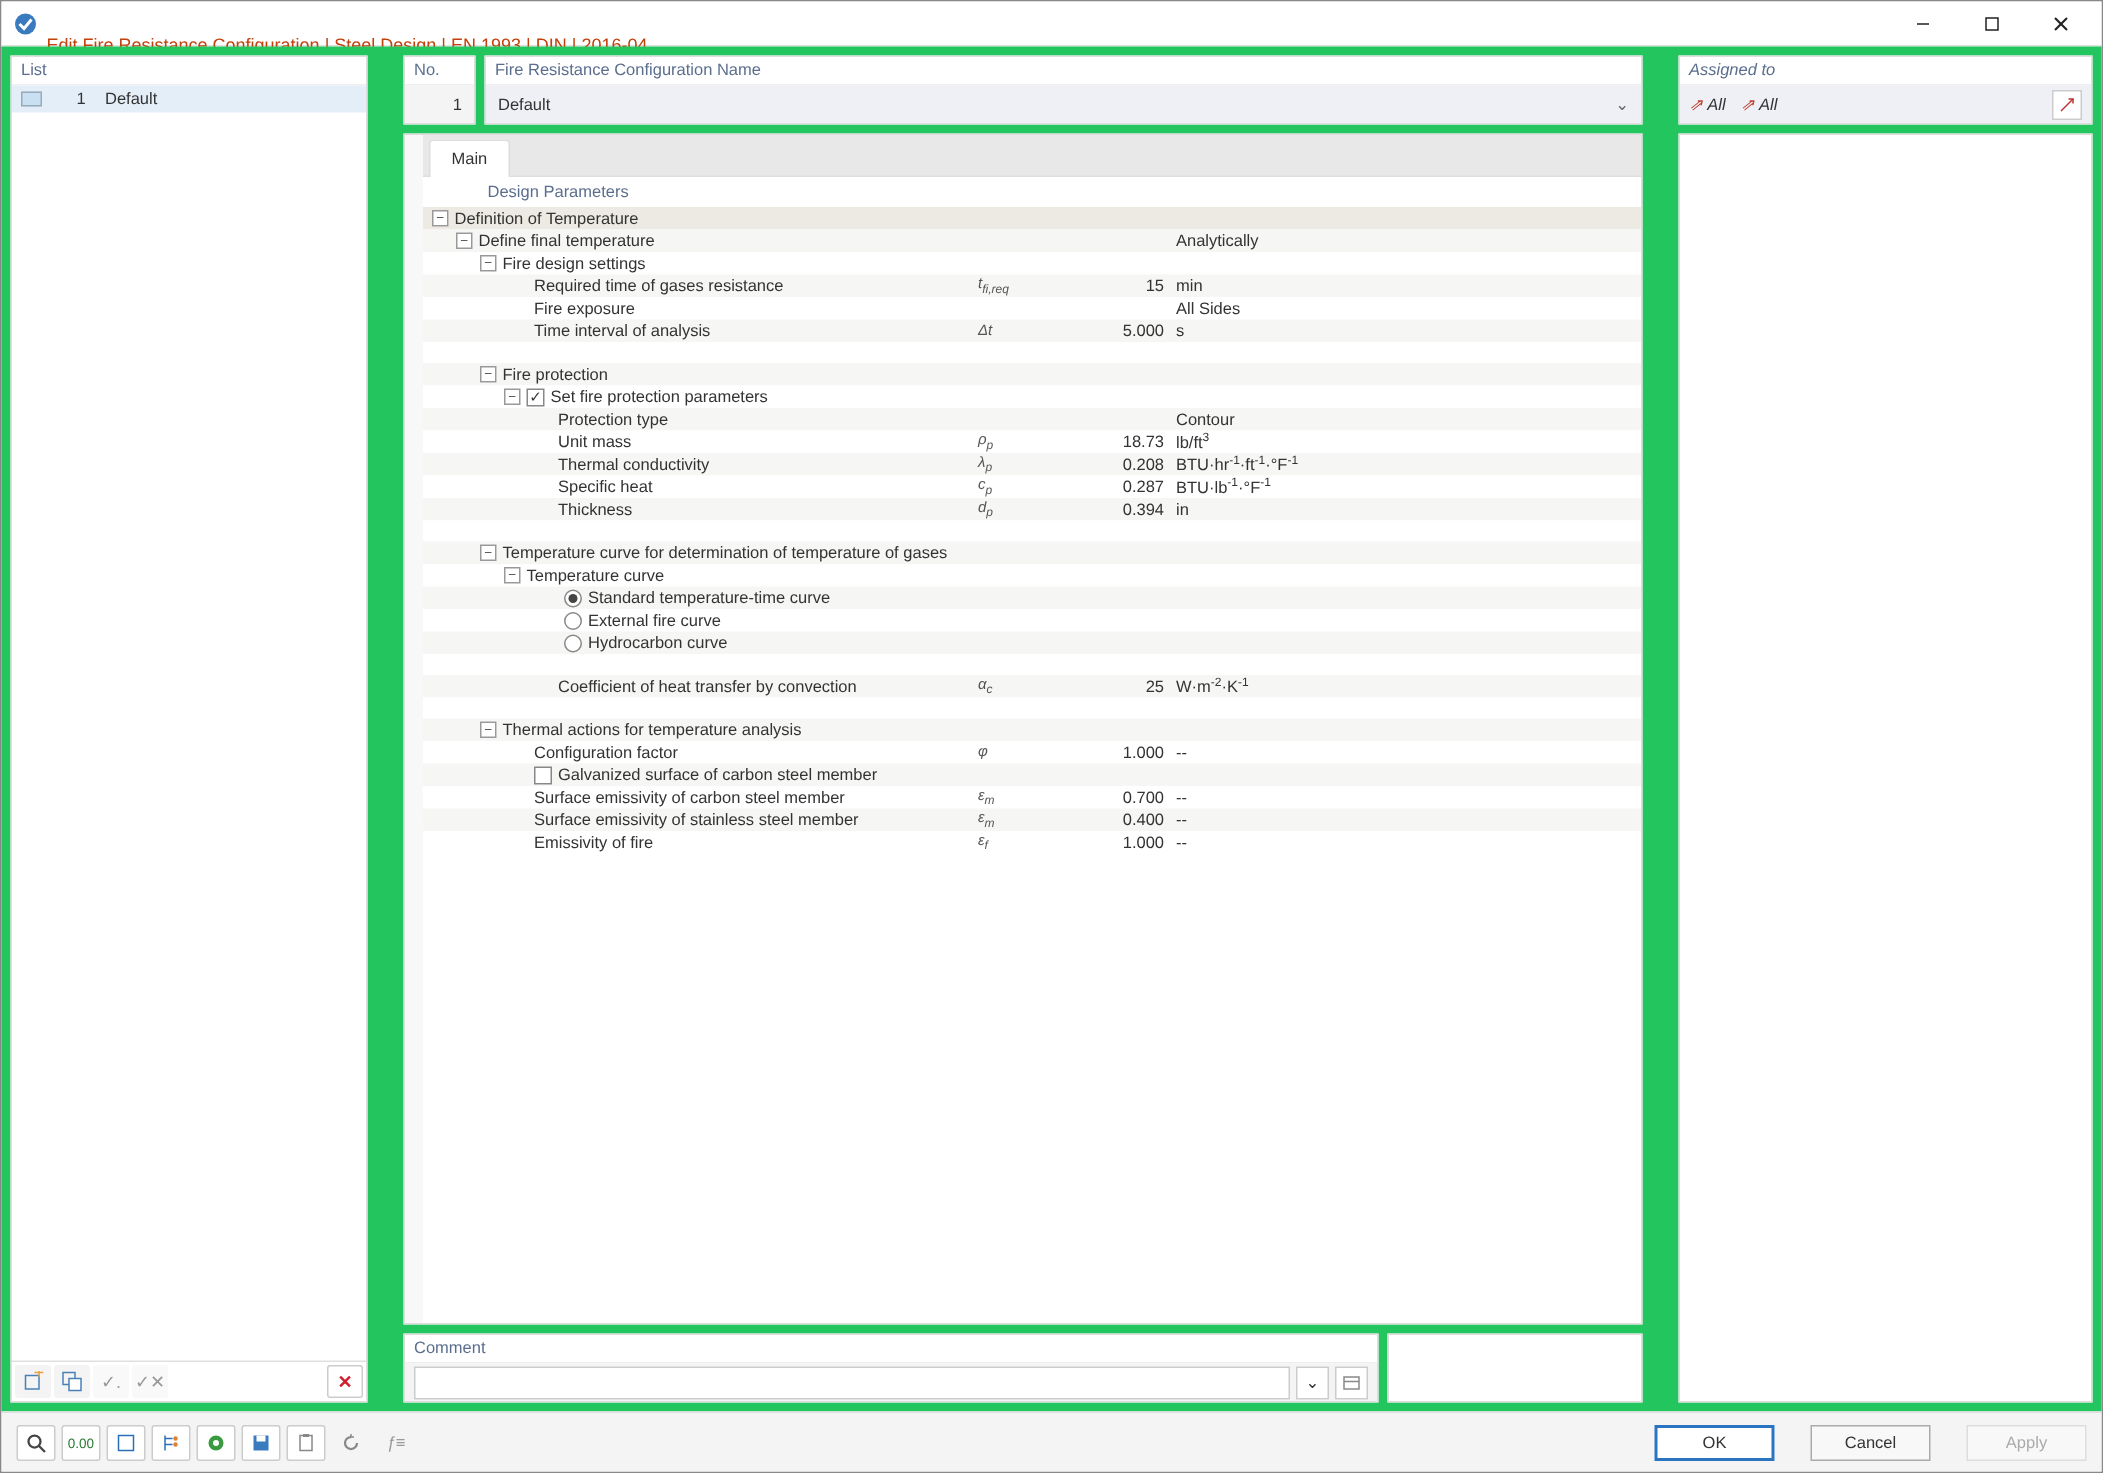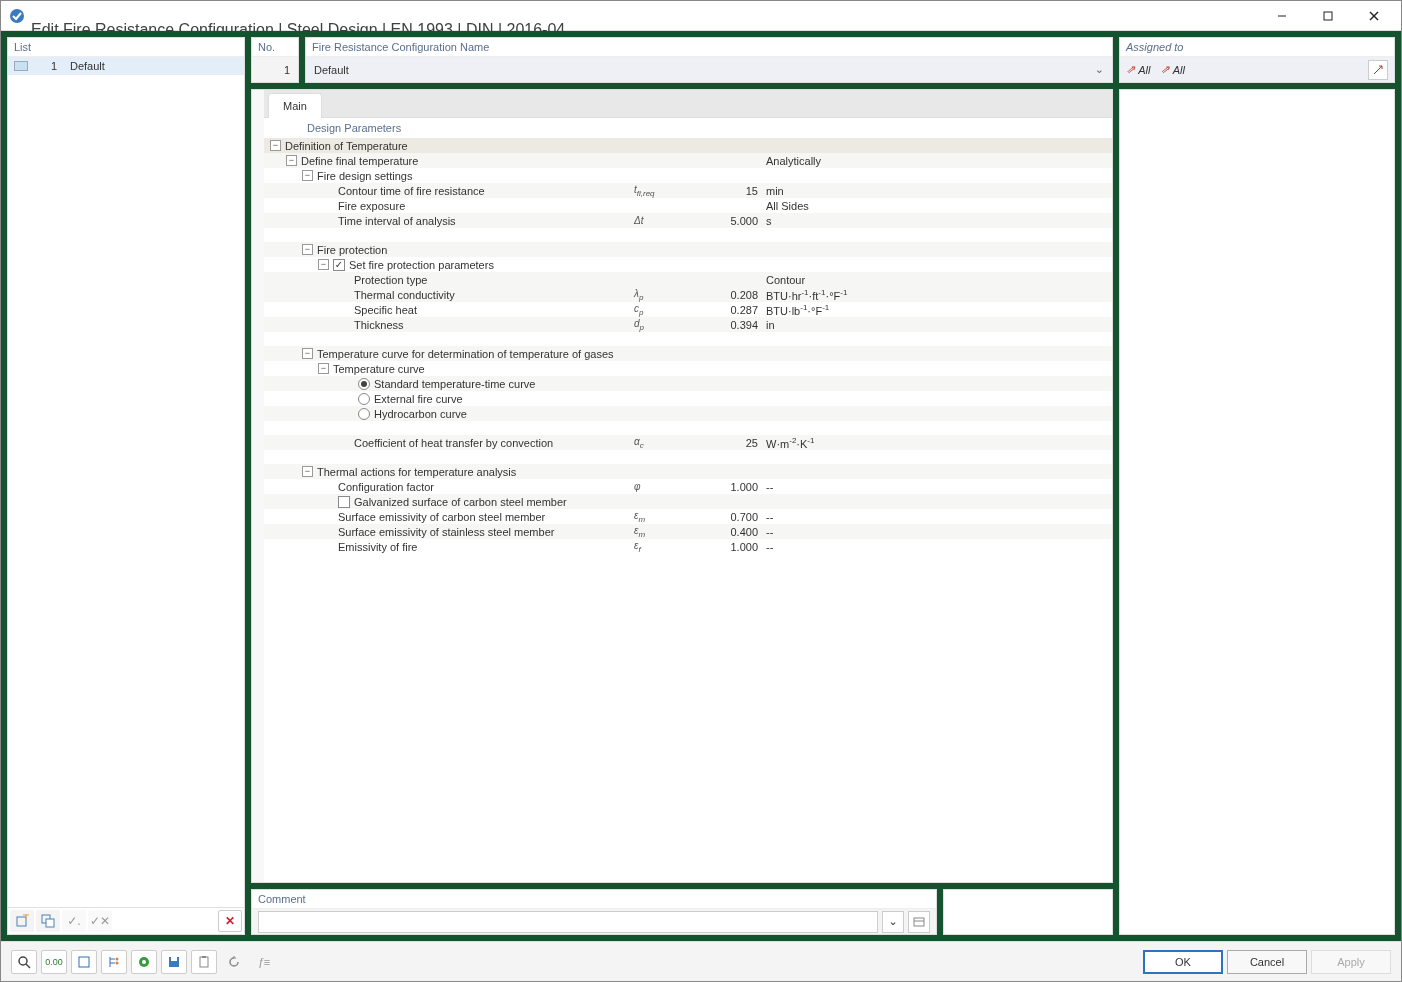--- a/index.html
+++ b/index.html
@@ -1,24 +1,24 @@
 <!DOCTYPE html>
 <html><head>
 <meta charset="utf-8">
 <style>
 * { box-sizing: border-box; margin: 0; padding: 0; }
 body { font-family: "Segoe UI", Tahoma, sans-serif; font-size: 11px; background: #f0f0f0; color: #333; user-select: none; }
 .window { width: 1402px; height: 982px; background: #fff; display: flex; flex-direction: column; border: 1px solid #888; }
 .titlebar { height: 30px; display: flex; align-items: center; padding: 0 4px 0 8px; background: #fff; border-bottom: 1px solid #e0e0e0; }
 .titlebar-icon { width: 16px; height: 16px; margin-right: 6px; display: inline-flex; align-items: center; justify-content: center; }
-.titlebar-title { font-size: 16px; color: #404040; flex: 1; margin-top: 28px; }
+.titlebar-title { font-size: 12px; color: #c2410c; flex: 1; margin-top: 28px; }
 .titlebar-btns { display: flex; gap: 0; }
 .titlebar-btn { width: 46px; height: 30px; display: flex; align-items: center; justify-content: center; font-size: 14px; cursor: pointer; }
 
-.content { flex: 1; display: flex; background: #14532d; padding: 6px; gap: 6px; overflow: hidden; }
+.content { flex: 1; display: flex; background: #22c55e; padding: 6px; gap: 24px; overflow: hidden; }
 
 .panel { background: #fff; border: 1px solid #ddd; }
 .panel-header { color: #5b6e8e; font-size: 11px; padding: 3px 6px; background: #fff; border-bottom: 1px solid #eee; font-weight: normal; }
 
 .left-col { width: 238px; display: flex; flex-direction: column; }
 .list-panel { flex: 1; display: flex; flex-direction: column; }
 .list-body { flex: 1; background: #fff; }
 .list-row { display: flex; align-items: center; height: 18px; padding: 0 4px; background: #e3eef9; cursor: pointer; }
 .list-row .num { width: 16px; text-align: center; color: #333; margin-left: 18px; }
 .list-row .lbl { margin-left: 8px; }
@@ -70,21 +70,21 @@
 .right-col { width: 276px; display: flex; flex-direction: column; font-style: italic; }
 .assigned-panel { display: flex; flex-direction: column; height: 46px; }
 .assigned-body { flex: 1; display: flex; align-items: center; background: #eef0f6; padding: 0 6px; gap: 10px; }
 .assigned-item { display: flex; align-items: center; gap: 3px; }
 .assigned-icon { color: #c04030; font-size: 11px; }
 .assigned-clear { width: 20px; height: 20px; margin-left: auto; border: 1px solid #ccc; display: flex; align-items: center; justify-content: center; cursor: pointer; background: #fff; }
 .right-rest { flex: 1; background: #fff; border: 1px solid #ddd; margin-top: 6px; }
 
 .footer { height: 40px; border-top: 1px solid #ddd; display: flex; align-items: center; padding: 0 10px; gap: 4px; background: #f4f4f4; }
 .footer-spacer { flex: 1; }
-.btn { min-width: 80px; height: 24px; border: 1px solid #aaa; background: #f8f8f8; padding: 0 14px; cursor: pointer; display: flex; align-items: center; justify-content: center; }
+.btn { min-width: 80px; height: 24px; border: 1px solid #aaa; background: #f8f8f8; padding: 0 14px; cursor: pointer; display: flex; align-items: center; justify-content: center; margin-left: 20px; }
 .btn.primary { border: 2px solid #2b74c2; background: #fff; }
 .btn.disabled { color: #aaa; border-color: #ddd; }
 .foot-icon { width: 26px; height: 24px; border: 1px solid #ccc; display: flex; align-items: center; justify-content: center; background: #fff; cursor: pointer; border-radius: 2px; }
 .foot-icon.flat { border-color: transparent; background: transparent; }
 </style>
 </head>
 <body>
 
 <div class="window">
   <div class="titlebar">
@@ -190,21 +190,21 @@
           <div class="grid-row odd">
             <div class="cell-tree">
                 <span class="indent" style="width:38px"></span>
                 <span class="tgl">−</span>
                 <span>Fire design settings</span>
               </div>
           </div>
           <div class="grid-row even">
             <div class="cell-tree">
                 <span class="indent" style="width:74px"></span>
-                <span>Contour time of fire resistance</span>
+                <span>Required time of gases resistance</span>
               </div>
             <div class="cell-sym">t<sub>fi,req</sub></div>
             <div class="cell-val">15</div>
             <div class="cell-unit">min</div>
           </div>
           <div class="grid-row odd">
             <div class="cell-tree">
                 <span class="indent" style="width:74px"></span>
                 <span>Fire exposure</span>
               </div>
@@ -240,20 +240,29 @@
               </div>
           </div>
           <div class="grid-row even">
             <div class="cell-tree">
                 <span class="indent" style="width:90px"></span>
                 <span>Protection type</span>
               </div>
             <div class="cell-sym"></div>
               <div class="cell-val"></div>
             <div class="cell-txt">Contour</div>
+          </div>
+          <div class="grid-row odd">
+            <div class="cell-tree">
+                <span class="indent" style="width:90px"></span>
+                <span>Unit mass</span>
+              </div>
+            <div class="cell-sym">ρ<sub>p</sub></div>
+            <div class="cell-val">18.73</div>
+            <div class="cell-unit">lb/ft<sup>3</sup></div>
           </div>
           <div class="grid-row even">
             <div class="cell-tree">
                 <span class="indent" style="width:90px"></span>
                 <span>Thermal conductivity</span>
               </div>
             <div class="cell-sym">λ<sub>p</sub></div>
             <div class="cell-val">0.208</div>
             <div class="cell-unit">BTU·hr<sup>-1</sup>·ft<sup>-1</sup>·°F<sup>-1</sup></div>
           </div>

